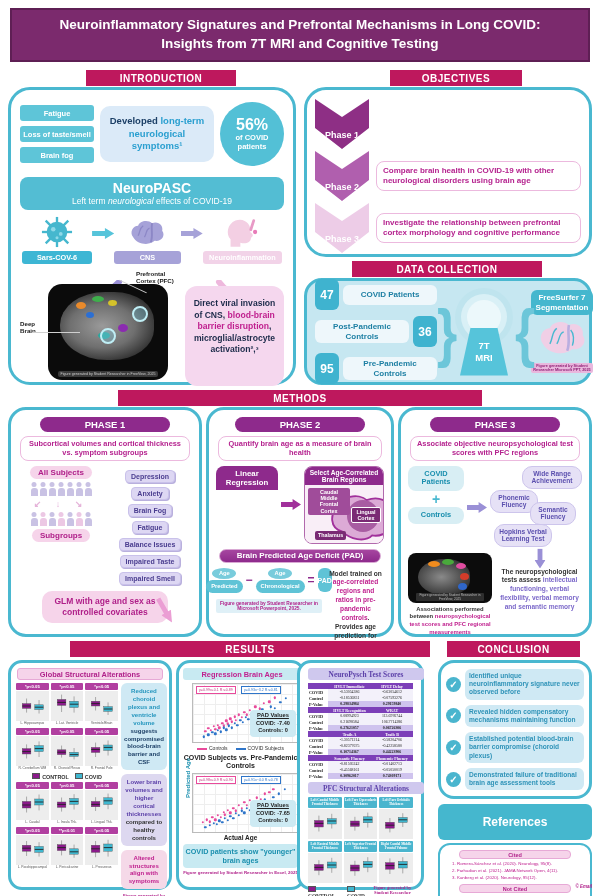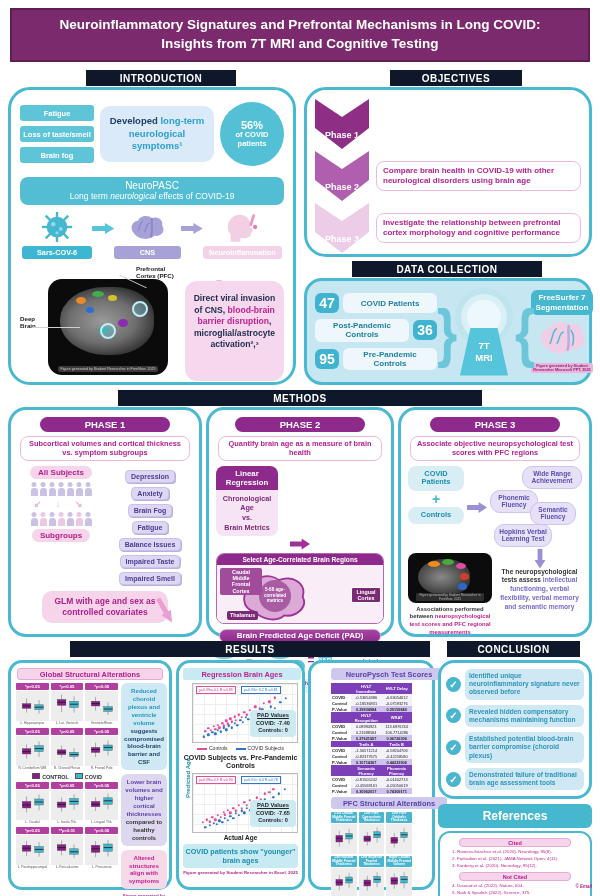--- a/index.html
+++ b/index.html
@@ -5,21 +5,21 @@
   * { box-sizing: border-box; margin: 0; padding: 0; }
   body { width: 600px; height: 896px; position: relative; background: #fff;
          font-family: "Liberation Sans", sans-serif; overflow: hidden; }
   .abs { position: absolute; }
   .ctr { display: flex; align-items: center; justify-content: center; text-align: center; }
 
   #title { left: 10px; top: 8px; width: 580px; height: 54px; background: #7b2a6d;
            border: 2px solid #5e1f54; color: #fff; font-size: 13.5px; font-weight: bold;
            line-height: 1.4; padding: 0 24px; }
 
-  .secbar { position: absolute; background: #0f172a; color: #fff; font-weight: bold;
+  .secbar { position: absolute; background: #be185d; color: #fff; font-weight: bold;
             font-size: 10px; display: flex; align-items: center; justify-content: center;
             letter-spacing: .5px; z-index: 3; }
   #bar-intro { left: 86px; top: 70px; width: 150px; height: 16px; }
   #bar-obj { left: 390px; top: 70px; width: 132px; height: 16px; }
   #bar-dc { left: 352px; top: 261px; width: 190px; height: 16px; }
   #bar-meth { left: 118px; top: 390px; width: 364px; height: 16px; }
   #bar-res { left: 70px; top: 641px; width: 360px; height: 16px; }
   #bar-conc { left: 447px; top: 641px; width: 133px; height: 16px; }
 
   .panel { position: absolute; border: 3px solid #4ab8d0; border-radius: 22px; background: #fff; }
@@ -31,25 +31,25 @@
   
   .intro-row1 { display: flex; gap: 6px; align-items: center; height: 72px; }
   .sym-col { width: 74px; display: flex; flex-direction: column; gap: 5px; }
   .sym-box { height: 16px; background: #5ec5d8; border-radius: 3px; color: #fff;
              font-size: 7.5px; font-weight: bold; }
   .dev-box { flex: 1; background: #dbeaf8; border-radius: 10px; padding: 9px 5px;
              font-size: 9.5px; font-weight: bold; color: #1c3f66; text-align: center; line-height: 1.3; }
   .dev-box .hl { color: #2a9fd0; }
   .circle56 { width: 64px; height: 64px; border-radius: 50%; background: #53c0d6; color: #fff;
               flex-direction: column; padding: 0 6px; flex-shrink: 0; }
-  .circle56 .v { font-size: 11px; font-weight: bold; }
+  .circle56 .v { font-size: 16px; font-weight: bold; }
   .circle56 .l { font-size: 7.5px; font-weight: bold; line-height: 1.15; }
   .neuropasc { margin-top: 7px; background: #53bdd3; border-radius: 8px; color: #fff;
                text-align: center; padding: 3px 0 4px; }
-  .neuropasc .t { font-size: 10px; font-weight: normal; }
+  .neuropasc .t { font-size: 14px; font-weight: bold; }
   .neuropasc .s { font-size: 8.5px; }
   .flow-row { margin-top: 6px; display: flex; justify-content: space-between; padding: 0 2px; }
   .flow-item { display: flex; flex-direction: column; align-items: center; gap: 3px; }
   .flow-item .ic { height: 32px; display: flex; align-items: center; }
   .flow-label { width: 100%; height: 13px; border-radius: 3px; color: #fff; font-size: 7.3px;
                 font-weight: bold; }
   .barrow { width: 24px; height: 11px;
             clip-path: polygon(0 28%,58% 28%,58% 0,100% 50%,58% 100%,58% 72%,0 72%); }
   .flow-row .barrow { margin-top: 12px; }
   .intro-bottom { margin-top: 10px; display: flex; gap: 5px; position: relative; height: 112px; }
@@ -77,22 +77,22 @@
           clip-path: polygon(0 0,50% 36%,100% 0,100% 58%,50% 100%,0 58%); }
   .chev span { font-size: 9px; font-weight: bold; color: #fff; }
   .chev0 { background: #8e2f85; } .chev1 { background: #b05fae; } .chev2 { background: #edcce7; }
   .obj-text { flex: 1; border: 1.5px solid #ecb9de; border-radius: 8px; padding: 4px 6px;
               font-size: 8px; font-weight: bold; color: #b5238f; background: #fff; line-height: 1.3; }
 
   
   .cohort-col { width: 122px; display: flex; flex-direction: column; gap: 6px; flex-shrink: 0; }
   .cohort-row { display: flex; gap: 4px; align-items: center; }
   .cohort-row.rev { flex-direction: row-reverse; }
-  .badge { min-width: 24px; height: 20px; background: #3fb3cf; border-radius: 6px; color: #fff;
-           font-weight: bold; font-size: 14px; }
+  .badge { min-width: 24px; height: 31px; background: #3fb3cf; border-radius: 6px; color: #fff;
+           font-weight: bold; font-size: 12px; }
   .cohort-box { flex: 1; background: #eef7fb; border-radius: 6px; min-height: 20px; padding: 2px 3px;
                 font-size: 8px; font-weight: bold; color: #1d7fa3; line-height: 1.15; }
   .brace { font-size: 52px; color: #6cc6d9; width: 16px; line-height: 80px; font-weight: bold;
            transform: scaleY(1.25); text-align: center; }
   .mri-icon { position: relative; width: 62px; height: 88px; flex-shrink: 0; }
   .ring { position: absolute; border-radius: 50%; left: 50%; transform: translateX(-50%); }
   .ring1 { top: 0; width: 58px; height: 58px; background: #bfe4ee; }
   .ring2 { top: 6px; width: 46px; height: 46px; background: #d9f0f6; }
   .ring3 { top: 12px; width: 34px; height: 34px; background: #ecf8fb; }
   .trap { position: absolute; bottom: 0; left: 50%; transform: translateX(-50%); width: 48px; height: 48px;
@@ -124,21 +124,21 @@
                     width: 5px; height: 5px; border-radius: 50%; background: currentColor; }
   .person::after { content: ''; position: absolute; top: 6px; left: 0; right: 0; bottom: 0;
                    border-radius: 3px 3px 0 0; background: currentColor; }
   .split-arrows { color: #e5b3d9; font-size: 9px; font-weight: bold; letter-spacing: 6px; }
   .tags { flex: 1; display: flex; flex-wrap: wrap; gap: 4px 3px; justify-content: center;
           align-content: flex-start; padding-top: 4px; }
   .tag { background: #ddd7f3; border: 1px solid #c9c1ea; border-radius: 4px; padding: 2px 5px;
          font-size: 7px; font-weight: bold; color: #4a3d8f; box-shadow: 1px 1px 0 #b9b0dd; }
   .glm { margin: 6px auto 0; width: 126px; background: #f6d4ea; border-radius: 10px; padding: 5px 6px;
          font-size: 8.5px; font-weight: bold; color: #b0218a; text-align: center; line-height: 1.3; }
-  .p2-row { display: flex; margin-top: 5px; gap: 3px; align-items: stretch; flex-direction: column; }
+  .p2-row { display: flex; margin-top: 5px; gap: 3px; align-items: stretch; }
   .linreg { width: 62px; display: flex; flex-direction: column; flex-shrink: 0; }
   .linreg-hd { background: #8e2a8c; border-radius: 8px 8px 0 0; color: #fff; font-weight: bold;
                font-size: 7.8px; text-align: center; padding: 3px 2px; }
   .linreg-bd { background: #f6e3f3; border-radius: 0 0 8px 8px; flex: 1; padding: 4px 2px;
                font-size: 7.2px; font-weight: bold; color: #7a2a74; text-align: center;
                display: flex; flex-direction: column; justify-content: center; gap: 1px; }
   .select { flex: 1; border: 1.5px solid #b269ad; border-radius: 8px; overflow: hidden;
             display: flex; flex-direction: column; }
   .select-hd { background: #8e2a8c; color: #fff; font-size: 6.6px; font-weight: bold;
                text-align: center; padding: 2px; }
@@ -194,21 +194,21 @@
   .assoc { margin-top: 3px; font-size: 5.9px; font-weight: bold; color: #333; text-align: center;
            line-height: 1.3; }
   .assoc .hl { color: #c0218f; }
   .p3-br { flex: 1; text-align: center; }
   .assess { font-size: 6.6px; font-weight: bold; color: #333; line-height: 1.35; margin-top: 4px; }
   .assess .hl { color: #7b68c9; }
 
   
   .rpanel { top: 660px; height: 230px; border-radius: 14px; padding: 5px 5px; }
   #r1 { left: 8px; width: 164px; } #r2 { left: 176px; width: 129px; padding: 5px 4px; }
-  #r3 { left: 308px; width: 127px; padding: 5px 20px; }
+  #r3 { left: 297px; width: 127px; padding: 5px 8px; font-family: Liberation Serif, serif; }
   #r4 { left: 438px; top: 660px; width: 154px; height: 230px; position: absolute; }
   .rpill { margin: 0 auto 3px; height: 12px; border-radius: 3px; font-size: 7.4px; font-weight: bold; }
   .pill-pink { background: #f6d4ea; border: 1px solid #e7a9d6; color: #b0218a; width: 146px; }
   .pill-teal { background: #c8eaf2; color: #c0218f; width: 118px; }
   .pill-lav { background: #cfc8ee; color: #5b3fa8; width: 116px; }
   .g-row { display: flex; gap: 3px; }
   .g-grids { width: 102px; flex-shrink: 0; }
   .bpgrid { display: grid; grid-template-columns: repeat(3,1fr); gap: 2px; }
   .bp-sig { height: 7px; background: #b13fa0; color: #fff; font-size: 4.2px; font-weight: bold;
             display: flex; align-items: center; justify-content: center; border-radius: 1px; }
@@ -267,21 +267,21 @@
   .r3-foot .legend { margin: 0; } .r3-foot .fig-cap { width: 46px; line-height: 1.2; }
 
   .conc-box { border: 3px solid #4ab8d0; border-radius: 16px; padding: 6px 5px; display: flex;
               flex-direction: column; gap: 5px; background: #fff; }
   .citem { display: flex; gap: 4px; align-items: center; }
   .chk { width: 15px; height: 15px; border-radius: 50%; background: #4ab5ce; color: #fff;
          font-size: 10px; font-weight: bold; display: flex; align-items: center; justify-content: center;
          flex-shrink: 0; }
   .ctext { flex: 1; background: #cfe9f4; border-radius: 6px; padding: 3px 4px; font-size: 6.6px;
            font-weight: bold; color: #2f93b8; line-height: 1.25; }
-  .refs-hd { margin-top: 5px; height: 24px; background: #45b7ce; border-radius: 6px; color: #fff;
+  .refs-hd { margin-top: 5px; height: 36px; background: #45b7ce; border-radius: 6px; color: #fff;
              font-size: 12px; font-weight: bold; }
   .refs-box { margin-top: 3px; border: 2.5px solid #4ab8d0; border-radius: 12px; padding: 4px 5px; }
   .ref-pill { background: #f6d4ea; border: 1px solid #e7a9d6; border-radius: 4px; height: 9px;
               font-size: 5.5px; font-weight: bold; color: #b0218a; margin: 1px 14px; }
   .refs-box ol { margin: 2px 0 3px 12px; font-size: 4.4px; color: #c0218f; line-height: 1.5; }
   #corner { right: 8px; top: 884px; font-size: 4.5px; color: #b0218a; font-style: italic;
             font-weight: bold; }
 </style>
 </head>
 <body>
@@ -299,21 +299,21 @@
         <div class="sym-box ctr">Brain fog</div>
       </div>
       <div class="dev-box"><span>Developed </span><span class="hl">long-term neurological symptoms¹</span></div>
       <div class="circle56 ctr">
         <span class="v">56%</span>
         <span class="l">of COVID patients</span>
       </div>
     </div>
     <div class="neuropasc">
       <div class="t">NeuroPASC</div>
-      <div class="s"><span>Long term </span><i>neurological</i><span> effects of COVID-19</span></div>
+      <div class="s"><span>Left term </span><i>neurological</i><span> effects of COVID-19</span></div>
     </div>
     <div class="flow-row">
       <div class="flow-item" style="width:76px">
         <span class="ic">
           <svg width="32" height="32" viewBox="0 0 34 34">
               <g stroke="#45b7ce" stroke-width="2.5">
                 <line x1="17" y1="1" x2="17" y2="33"></line>
                 <line x1="1" y1="17" x2="33" y2="17"></line>
                 <line x1="5" y1="5" x2="29" y2="29"></line>
                 <line x1="29" y1="5" x2="5" y2="29"></line>
@@ -485,25 +485,20 @@
     <div class="glm">GLM with age and sex as controlled covariates</div>
     <div class="barrow" style="background:#eb9ed4;position:absolute;right:20px;bottom:18px;transform:rotate(60deg);width:28px"></div>
   </div>
 
   <div id="m2" class="panel mpanel">
     <div class="phase-pill ctr">PHASE 2</div>
     <div class="phase-sub">Quantify brain age as a measure of brain health</div>
     <div class="p2-row">
       <div class="linreg">
         <div class="linreg-hd">Linear Regression</div>
-        <div class="linreg-bd">
-            <span>Chronological Age</span>
-            <span>vs.</span>
-            <span>Brain Metrics</span>
-          </div>
       </div>
       <div class="barrow" style="background:#a1309b;align-self:center;width:20px"></div>
       <div class="select">
         <div class="select-hd">Select Age-Correlated Brain Regions</div>
         <div class="select-bd">
           <svg class="brain2" viewBox="0 0 84 56">
               <path d="M22 46 C8 42 8 26 18 20 C18 8 40 4 48 12 C64 6 78 16 74 30 C80 42 66 52 54 50 C46 58 30 54 22 46 Z" fill="#dcaad6" stroke="#a1309b" stroke-width="2"></path>
             </svg>
           <div class="metric-circle ctr">5-68 age-correlated metrics</div>
           <div class="rg top">Caudal Middle Frontal Cortex</div>

